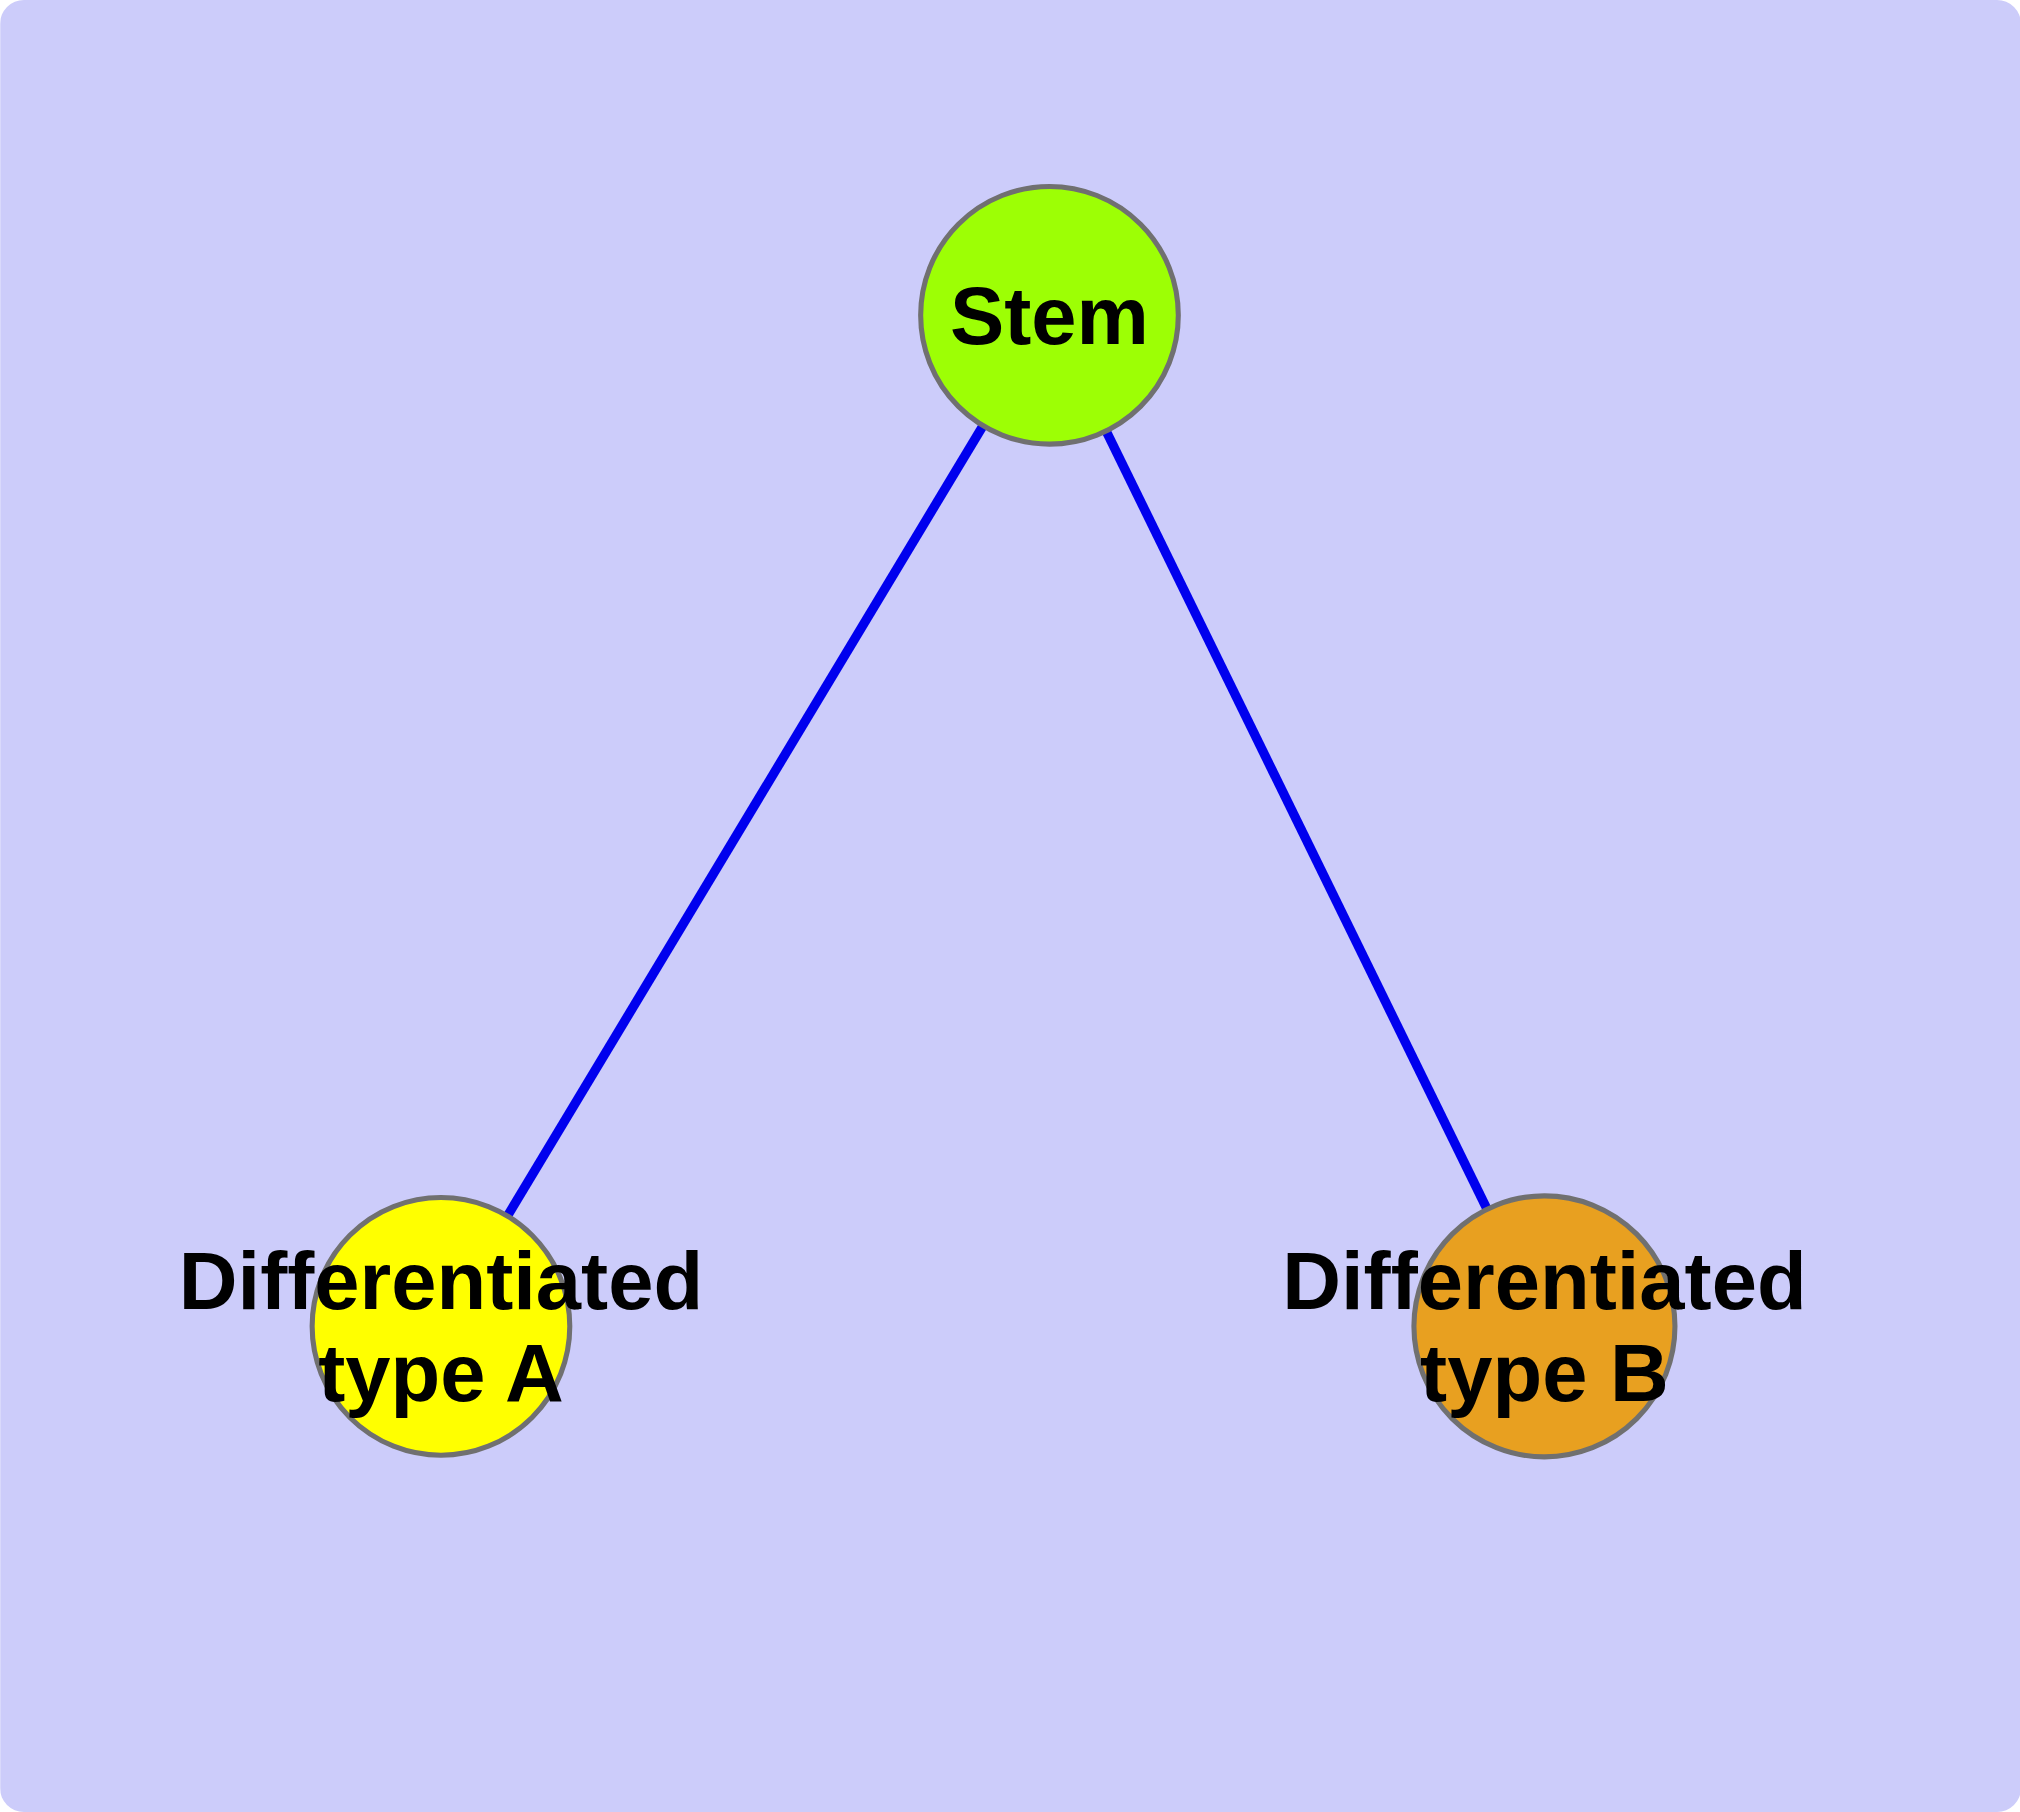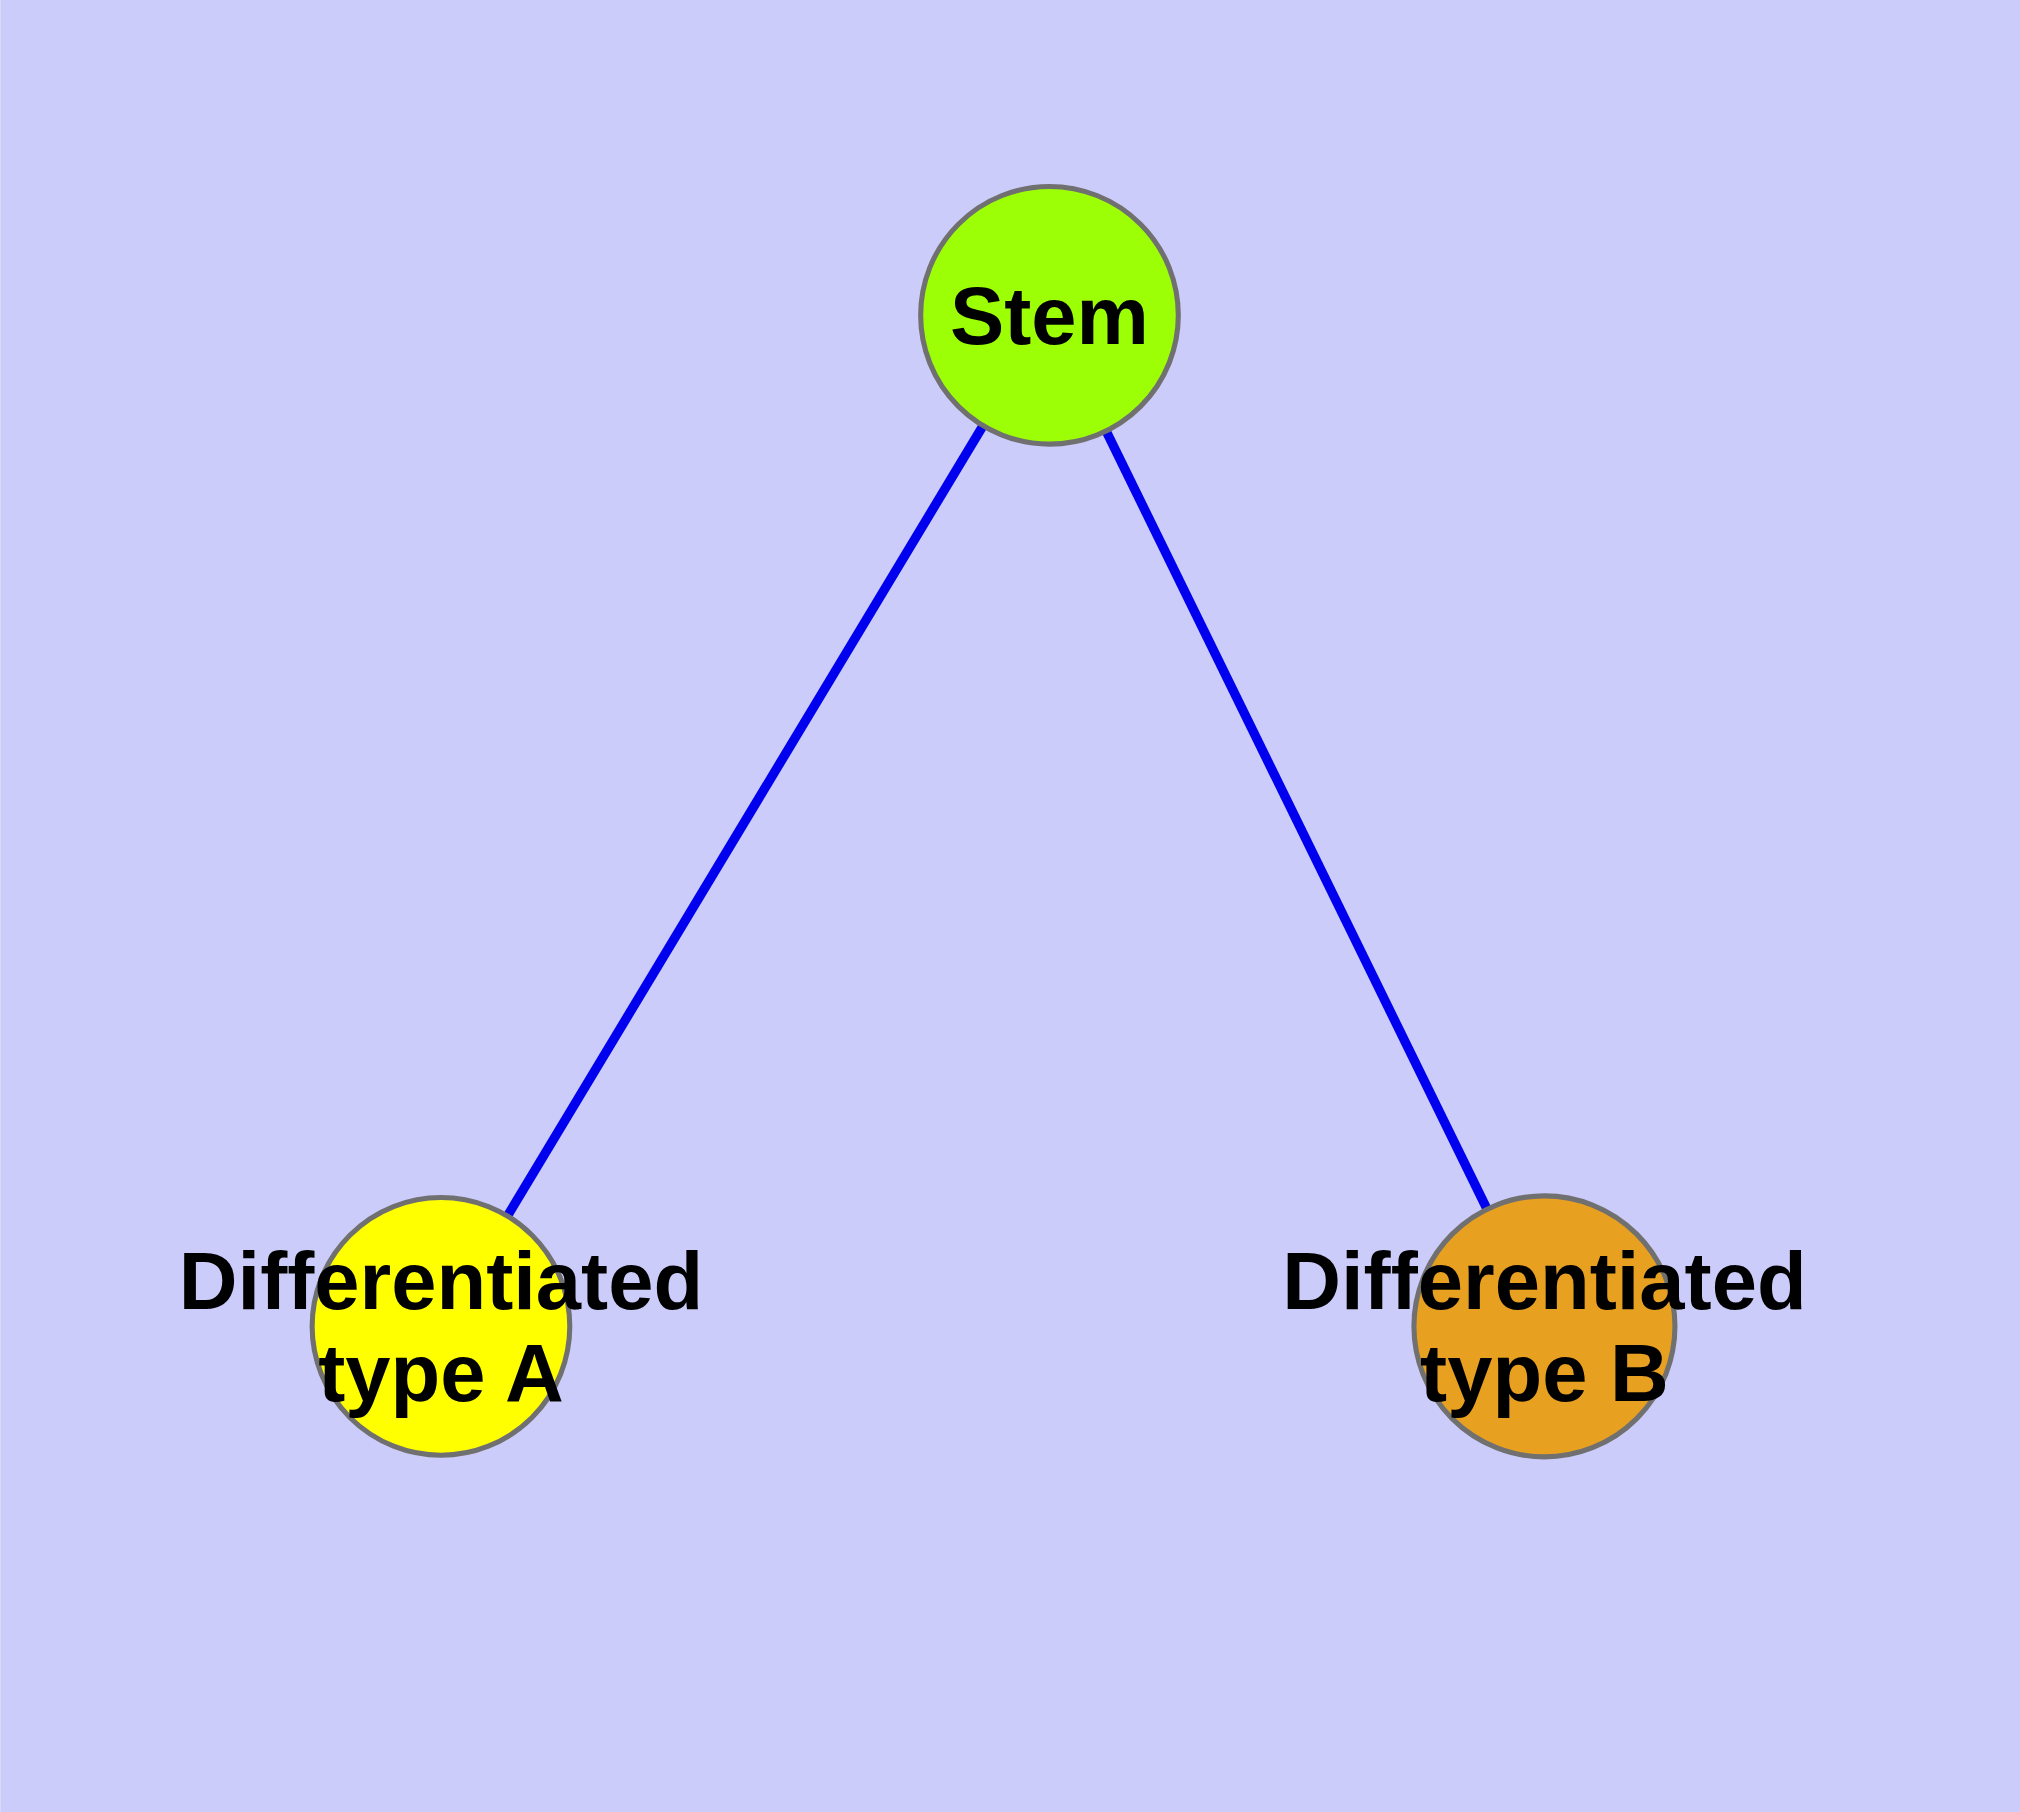--- a/index.html
+++ b/index.html
@@ -6,20 +6,21 @@
     margin: 0;
     padding: 0;
     background: #ffffff;
   }
   #canvas {
     position: relative;
     width: 2021px;
     height: 1812px;
     overflow: hidden;
     font-family: "Liberation Sans", sans-serif;
+    border-radius: 24px;
   }
   #graph-svg {
     position: absolute;
     top: 0;
     left: 0;
     width: 2021px;
     height: 1812px;
     display: block;
   }
   .node-label {

